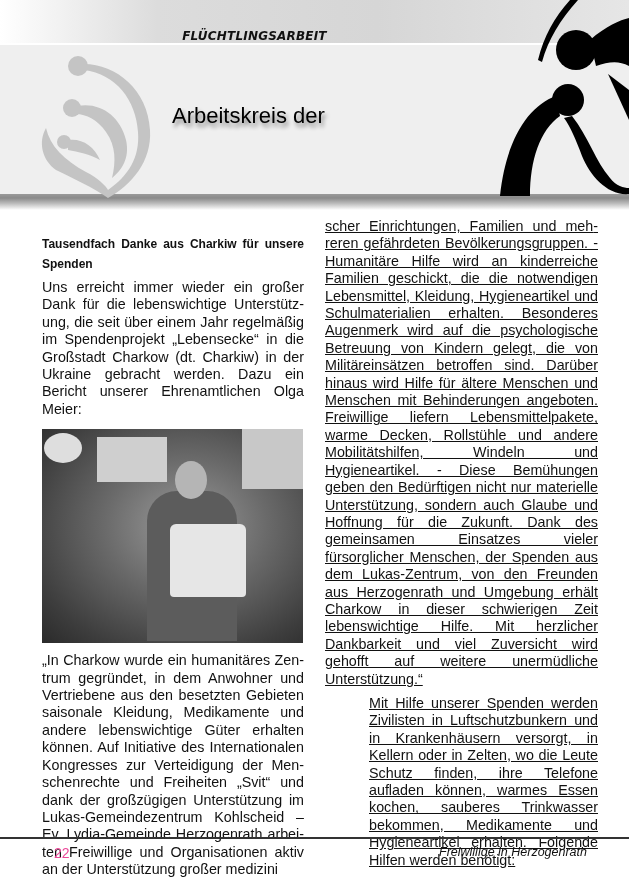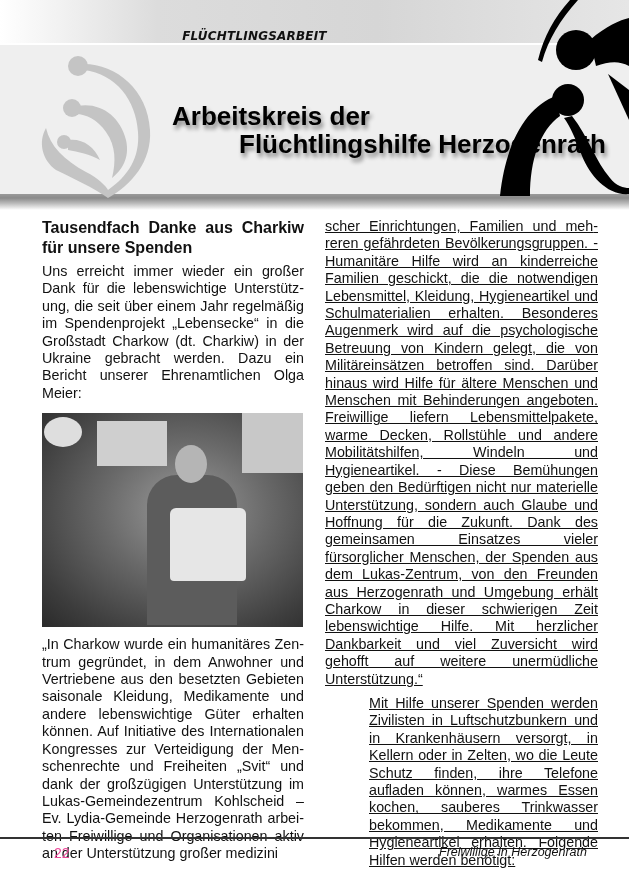--- a/index.html
+++ b/index.html
@@ -22,31 +22,31 @@
   .header-band {
     position: absolute; left: 0; top: 45px; width: 629px; height: 150px; background: #efefef;
   }
   .header-shadow {
     position: absolute; left: 0; top: 194px; width: 629px; height: 16px;
     background: linear-gradient(to bottom, #9a9a9a 0%, #8a8a8a 25%, #bdbdbd 60%, #ffffff 100%);
   }
   .logo-gray { position: absolute; left: 36px; top: 50px; width: 130px; height: 150px; }
   .logo-black { position: absolute; left: 498px; top: 0; width: 131px; height: 196px; }
   .main-title {
-    position: absolute; left: 172px; top: 102px; font-size: 26px; font-weight: bold; color: #000;
+    position: absolute; left: 172px; top: 102px; font-size: 22px; font-weight: normal; color: #000;
     text-shadow: 2px 4px 4px rgba(0,0,0,0.45); line-height: 28px; white-space: nowrap;
   }
   .main-title .line2 { display: block; padding-left: 67px; }
   .col {
     position: absolute; top: 218px; font-size: 14.3px; line-height: 17.4px; text-align: justify;
     hyphens: manual;
   }
   .col-left { left: 42px; width: 262px; }
   .col-right { left: 325px; width: 273px; text-decoration: underline; }
-  .article-heading { font-size: 16px; font-weight: bold; line-height: 20px; margin: 0 0 5px 0; }
+  .article-heading { font-size: 12px; font-weight: bold; line-height: 20px; margin: 16px 0 5px 0; }
   .col p { margin: 0; }
   .col-right p + p { margin-top: 7px; margin-left: 44px; }
   .photo {
     display: block; width: 261px; height: 214px; margin: 11px 0 9px 0;
     background: radial-gradient(ellipse at 55% 45%, #9b9b9b 0%, #6a6a6a 40%, #3d3d3d 80%, #2a2a2a 100%);
     position: relative; overflow: hidden;
   }
   .photo .bag {
     position: absolute; left: 128px; top: 95px; width: 76px; height: 73px; background: #e6e6e6;
     border-radius: 6px 6px 4px 4px;
@@ -104,21 +104,20 @@
     <path d="M92 40 C108 26 122 20 131 18 L131 66 C120 60 110 62 98 66 Z"></path>
     <path d="M110 74 L131 90 L131 120 Z"></path>
     <circle cx="70" cy="100" r="16"></circle>
     <path d="M58 96 C30 106 8 140 2 196 L32 196 C32 160 42 130 62 116 Z"></path>
     <path d="M74 116 C90 136 98 162 112 178 C118 186 126 188 131 188 L131 194 C110 196 92 176 84 156 C78 140 72 126 66 118 Z"></path>
   </g>
 </svg>
 
 <div class="main-title">
   <span>Arbeitskreis der</span>
-  <span class="line2">Flüchtlingshilfe Herzogenrath</span>
 </div>
 
 <div class="col col-left">
   <h2 class="article-heading">Tausendfach Danke aus Charkiw für unsere Spenden</h2>
   <p>Uns erreicht immer wieder ein großer Dank für die lebenswichtige Unterstütz­ung, die seit über einem Jahr regelmäßig im Spendenprojekt „Lebensecke“ in die Großstadt Charkow (dt. Charkiw) in der Ukraine gebracht werden. Dazu ein Bericht unserer Ehrenamtlichen Olga Meier:</p>
   <div class="photo" title="Frau mit Hilfspaket-Tasche in einem Raum mit Spendenkartons">
     <div class="wall"></div>
     <div class="bear"></div>
     <div class="boxes"></div>
     <div class="person-body"></div>

